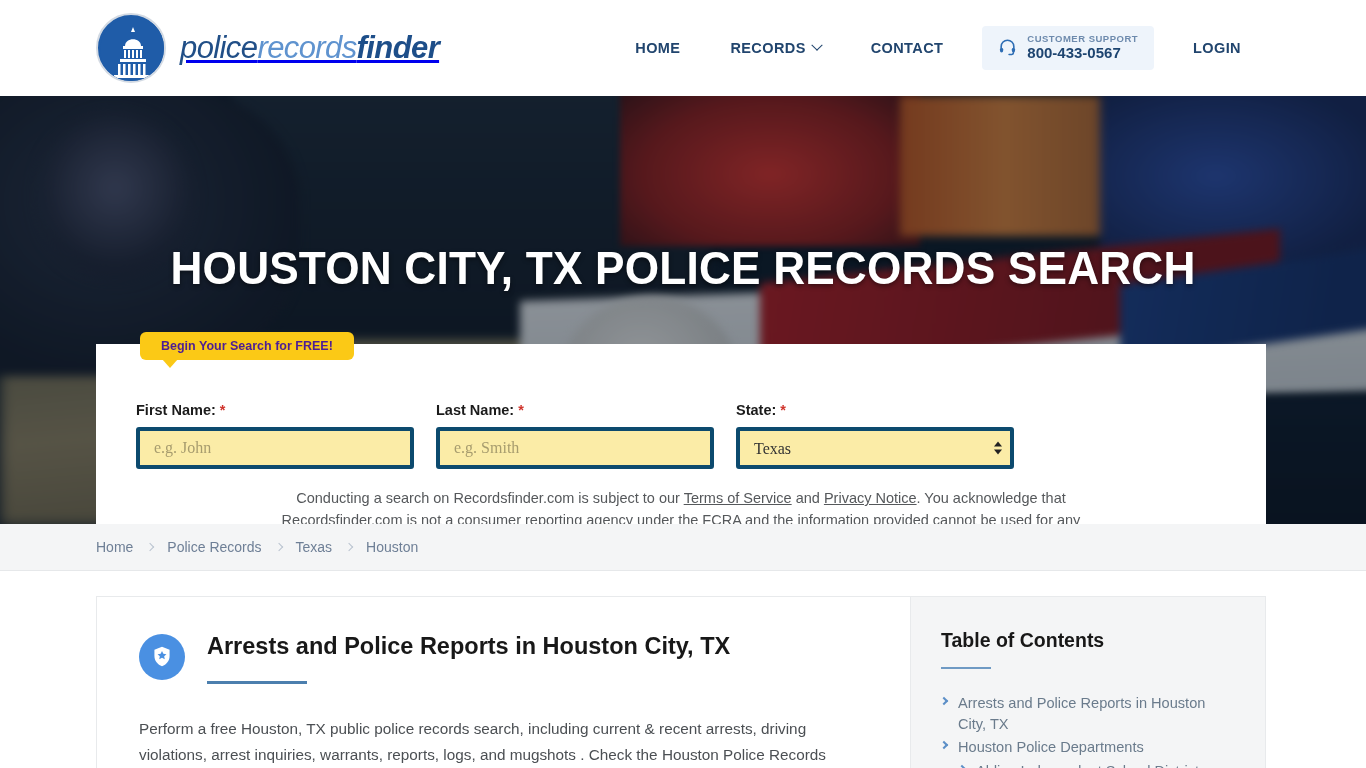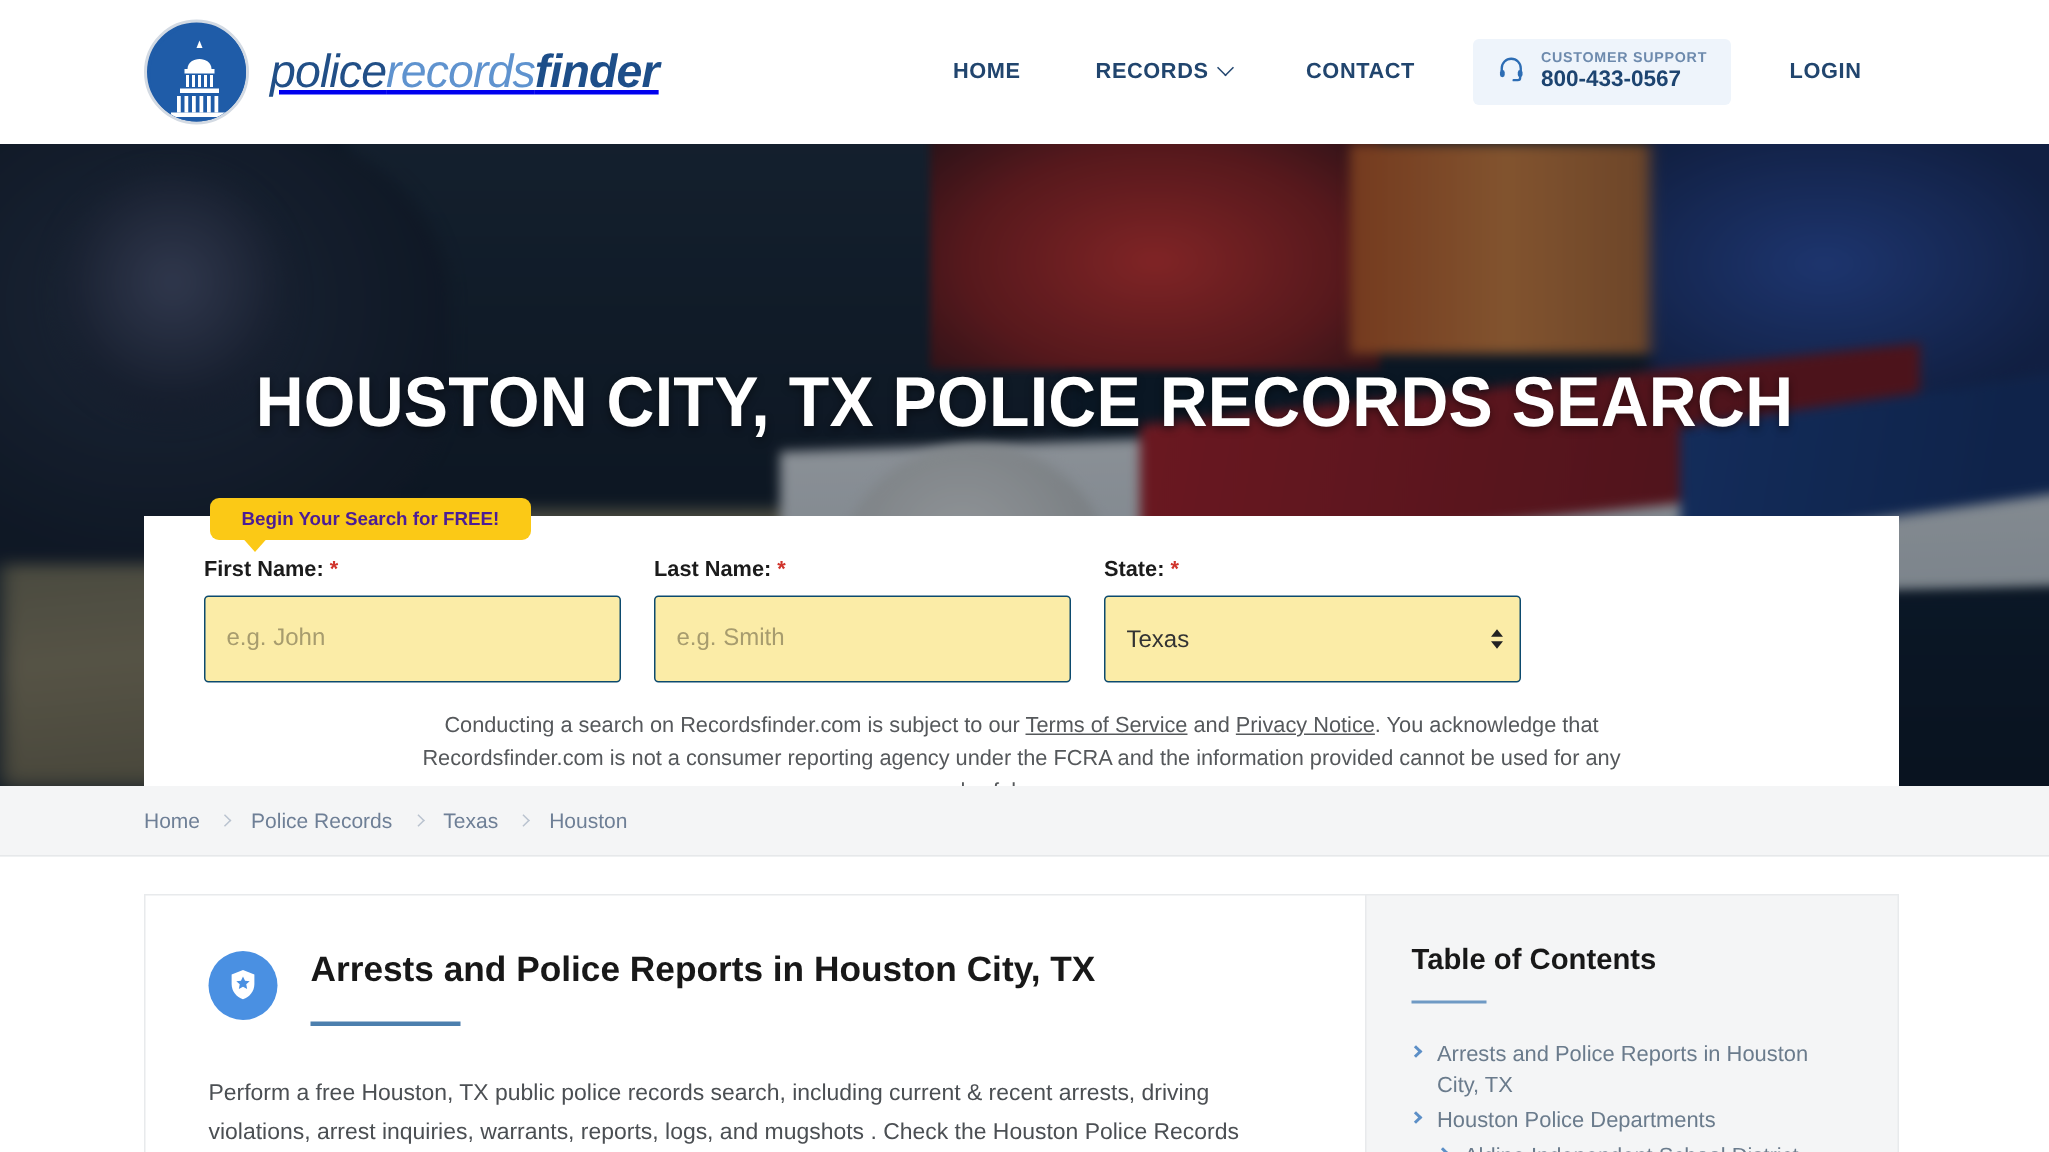--- a/index.html
+++ b/index.html
@@ -211,30 +211,31 @@
     gap: 22px;
   }
   .field { display: flex; flex-direction: column; }
   .field.fname, .field.lname { width: 278px; }
   .field.state { width: 278px; }
   .field-label {
     font-size: 14.5px;
     font-weight: 700;
     color: #1b1b1b;
     margin-bottom: 9px;
+    margin-top: 30px;
   }
   .req { color: #d0342c; }
   .field input, .field select {
-    height: 58px;
+    height: 42px;
     background: #fbeca7;
-    border: 1px solid #0c4a6e;
+    border: 4px solid #0c4a6e;
     border-radius: 3px;
     padding: 0 14px;
     font-size: 16px;
-    font-family: Liberation Sans, sans-serif;
+    font-family: Liberation Serif, serif;
     color: #333;
     width: 100%;
     outline: none;
   }
   .field input::placeholder { color: #a79c6e; }
   .select-wrap { position: relative; }
   .select-wrap select { appearance: none; -webkit-appearance: none; }
   .spinner {
     position: absolute; right: 12px; top: 50%;
     transform: translateY(-50%);

